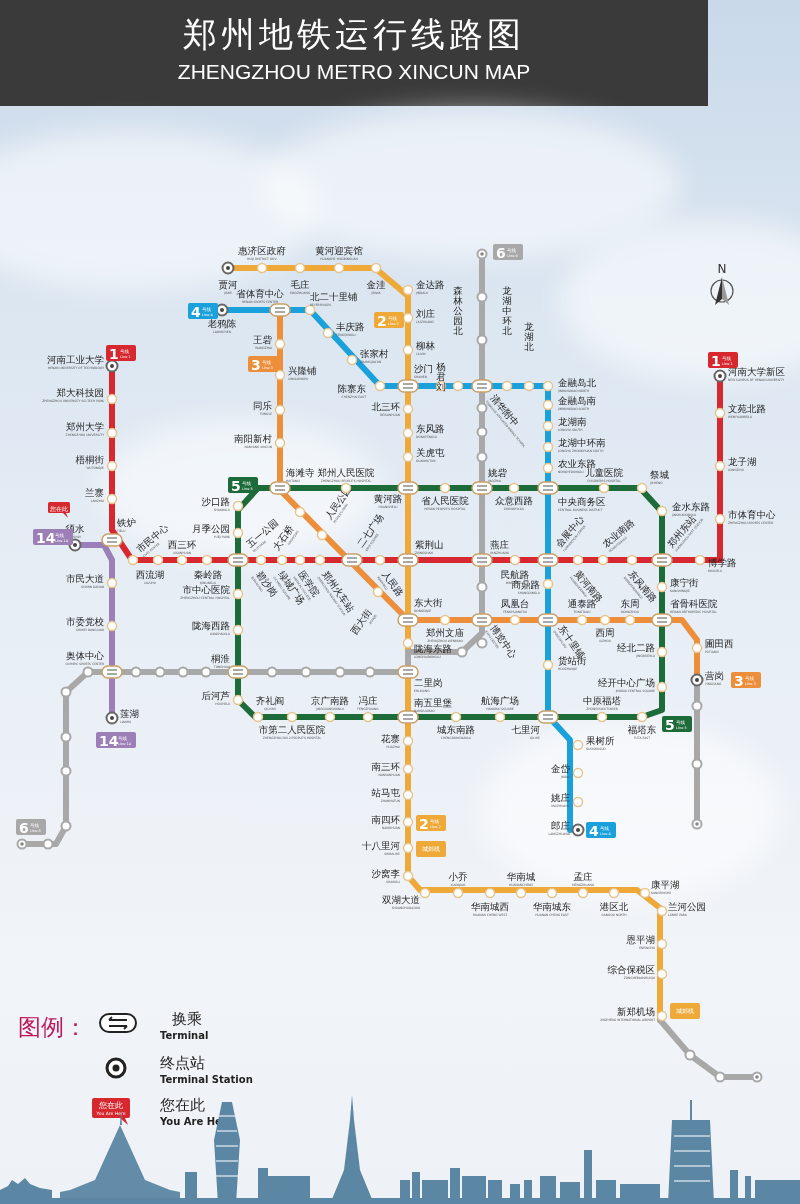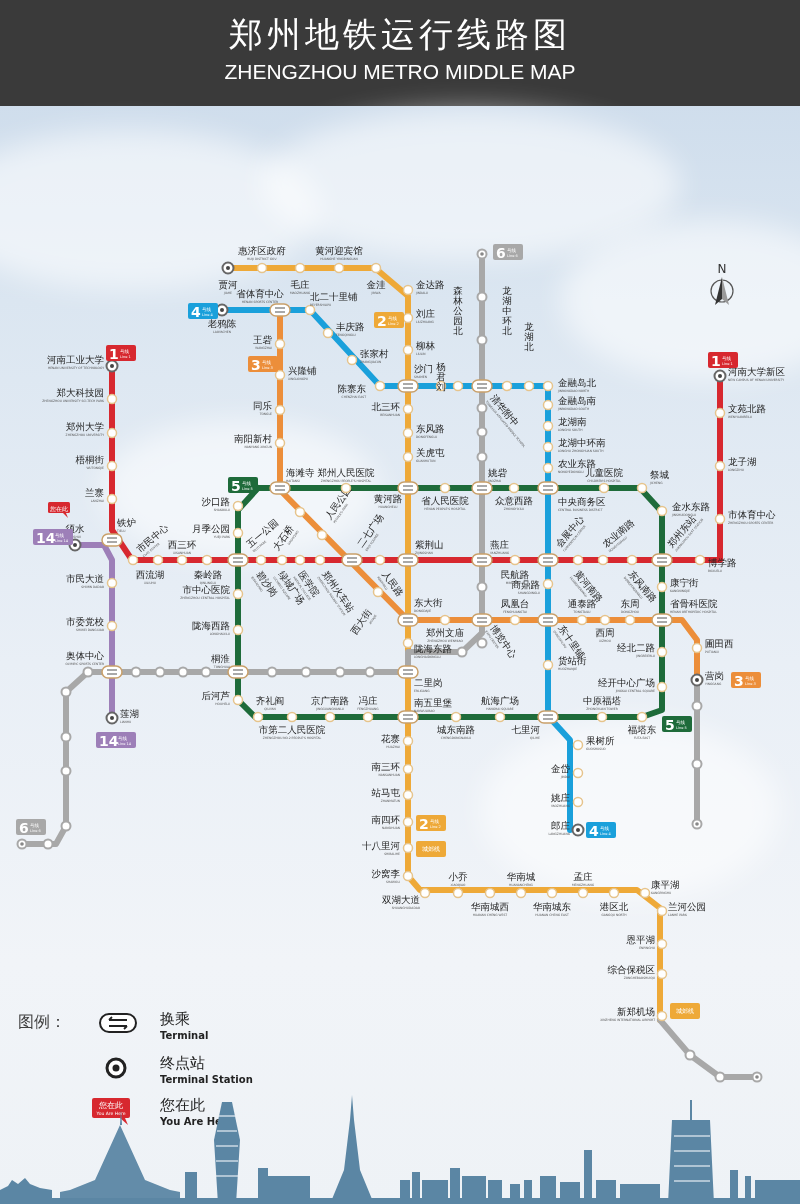--- a/index.html
+++ b/index.html
@@ -1,36 +1,36 @@
 <!DOCTYPE html>
 <html><head>
 <meta charset="utf-8">
 <style>
   html,body{margin:0;padding:0;}
   body{width:800px;height:1204px;position:relative;overflow:hidden;
        font-family:"DejaVu Sans","Liberation Sans",sans-serif;
        background:linear-gradient(180deg,#c9d9ea 0%,#dbe6f1 25%,#e9eff6 55%,#f1f4f8 80%,#eef2f6 100%);}
-  .header{position:absolute;left:0;top:0;width:800px;height:106px;background:#3a3a3a;color:#fff;text-align:center;}
+  .header{position:absolute;left:0;top:0;width:708px;height:106px;background:#3a3a3a;color:#fff;text-align:center;}
   .header .cn{position:absolute;top:12px;left:0;width:100%;font-size:34px;letter-spacing:4px;font-family:"DejaVu Sans",sans-serif;}
   .header .en{position:absolute;top:60px;left:0;width:100%;font-size:21px;font-family:"Liberation Sans",sans-serif;}
   .cloud{position:absolute;border-radius:50%;background:rgba(255,255,255,0.55);filter:blur(14px);}
   svg#map{position:absolute;left:0;top:0;}
   .legend{position:absolute;left:18px;top:1008px;}
-  .legend .title{position:absolute;left:0;top:4px;font-size:16px;color:#404040;white-space:nowrap;}
+  .legend .title{position:absolute;left:0;top:4px;font-size:23px;color:#be185d;white-space:nowrap;}
   .legend .row{position:absolute;left:80px;white-space:nowrap;}
   .legend .lbl-cn{position:absolute;left:62px;font-size:15px;color:#222;}
   .legend .lbl-en{position:absolute;left:62px;top:20px;font-size:10px;font-weight:bold;color:#222;}
   .skyline{position:absolute;left:0;bottom:0;width:800px;height:124px;}
 </style>
 </head>
 <body>
 
 <div class="header">
   <div class="cn">郑州地铁运行线路图</div>
-  <div class="en">ZHENGZHOU METRO MIDDLE MAP</div>
+  <div class="en">ZHENGZHOU METRO XINCUN MAP</div>
 </div>
 
 <div class="cloud" style="left:-60px;top:130px;width:380px;height:160px;"></div>
 <div class="cloud" style="left:260px;top:110px;width:420px;height:150px;"></div>
 <div class="cloud" style="left:560px;top:220px;width:300px;height:160px;"></div>
 <div class="cloud" style="left:100px;top:420px;width:280px;height:140px;"></div>
 <div class="cloud" style="left:480px;top:720px;width:300px;height:180px;"></div>
 
 <svg id="map" width="800" height="1204" viewBox="0 0 800 1204">
   <g id="lines-layer">
@@ -1242,21 +1242,21 @@
   </g>
 </svg>
 
 <div class="legend">
   <div class="title">图例：</div>
   <div class="row" style="top:4px;">
     <svg width="40" height="22">
       <rect x="2" y="2" width="36" height="18" rx="9" fill="#fff" stroke="#222" stroke-width="2"></rect>
       <path d="M11,8 L29,8 M11,8 L14,5 M29,14 L11,14 M29,14 L26,17" stroke="#222" stroke-width="1.8" fill="none"></path>
     </svg>
-    <span class="lbl-cn" style="top:-2px;">换乘</span>
+    <span class="lbl-cn" style="top:-2px;margin-left:12px;">换乘</span>
     <span class="lbl-en" style="top:18px;">Terminal</span>
   </div>
   <div class="row" style="top:48px;left:86px;text-align:center;">
     <svg width="24" height="24">
       <circle cx="12" cy="12" r="9" fill="#fff" stroke="#222" stroke-width="3"></circle>
       <circle cx="12" cy="12" r="3.5" fill="#222"></circle>
     </svg>
     <span class="lbl-cn" style="top:-2px;left:56px;">终点站</span>
     <span class="lbl-en" style="top:18px;left:56px;">Terminal Station</span>
   </div>

